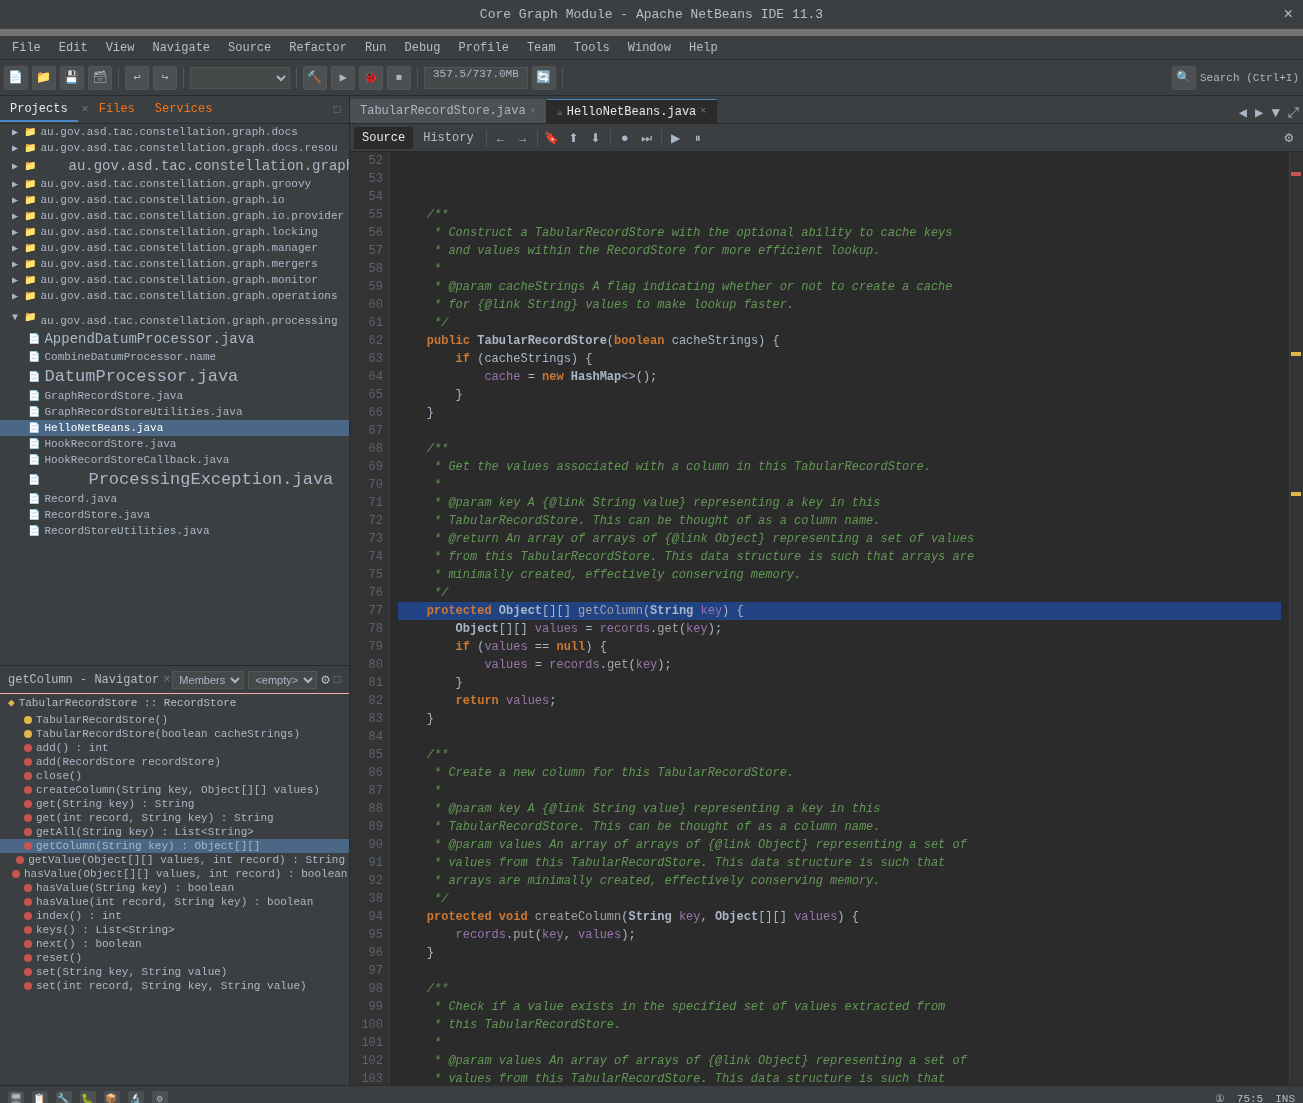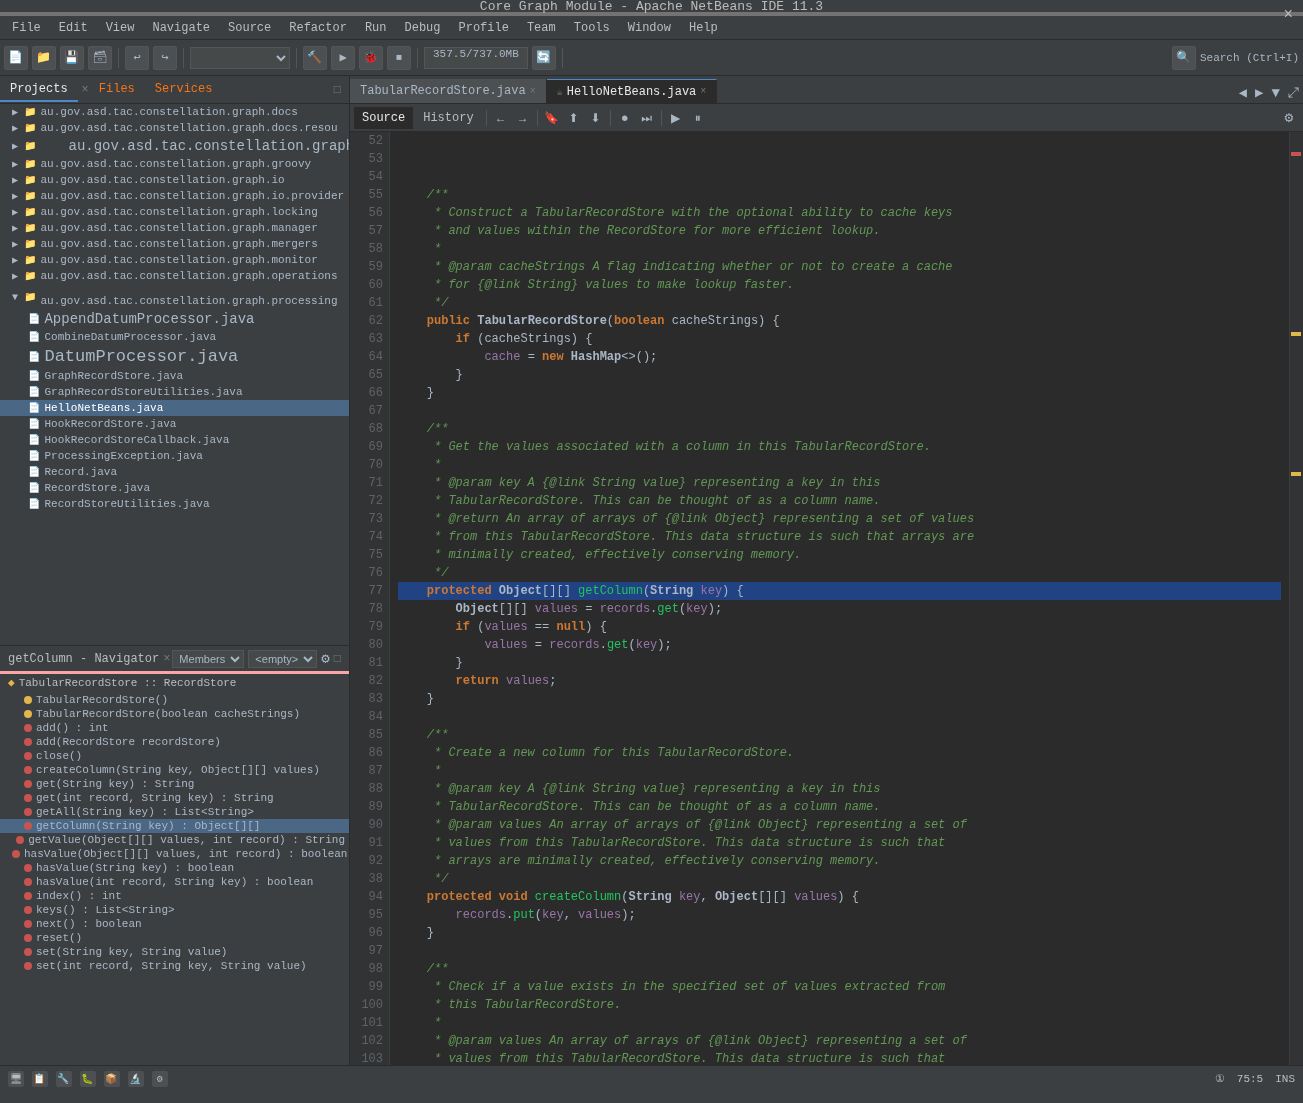--- a/index.html
+++ b/index.html
@@ -9,27 +9,27 @@
       color: #a9b7c6;
       width: 1303px;
       height: 1103px;
       overflow: hidden;
       font-size: 12px;
     }
 
     
     #title-bar {
       background: #3c3f41;
-      height: 16px;
+      height: 36px;
       display: flex;
       align-items: center;
       justify-content: center;
       color: #bbbcbd;
       font-size: 13px;
-      border-bottom: 4px solid #737373;
+      border-bottom: 7px solid #737373;
       position: relative;
     }
     #close-btn {
       position: absolute;
       right: 10px;
       top: 6px;
       color: #bbbcbd;
       cursor: pointer;
       font-size: 16px;
     }
@@ -163,21 +163,21 @@
       border-top: 1px solid #2b2b2b;
       background: #3c3f41;
       display: flex;
       flex-direction: column;
     }
     #nav-header {
       height: 28px;
       display: flex;
       align-items: center;
       padding: 0 8px;
-      border-bottom: 3px solid #fca5a5;
+      border-bottom: 1px solid #fca5a5;
       justify-content: space-between;
     }
     #nav-title { font-size: 12px; color: #bbbcbd; }
     #nav-controls {
       display: flex;
       align-items: center;
       gap: 4px;
     }
     .nav-combo {
       background: #45494a;
@@ -315,21 +315,21 @@
     }
     .code-line {
       min-height: 18px;
       line-height: 18px;
     }
     .code-line.highlighted {
       background: #214283;
     }
     .kw { color: #cc7832; font-weight: bold; }
     .cml { color: #629755; font-style: italic; }
-    .fn { color: #22c55e; }
+    .fn { color: #a3a3a3; }
     .var-ref { color: #9876aa; }
 
     
     #right-gutter {
       width: 14px;
       background: #313335;
       border-left: 1px solid #3c3f41;
       position: relative;
     }
     .gutter-mark {
@@ -507,21 +507,21 @@
           <span style="font-size: 11px; margin-top: 9px;">au.gov.asd.tac.constellation.graph.processing</span>
         </div>
         <div class="tree-item">
           <span class="tree-indent" style="display: inline-block; width: 16px;"></span>
           <span class="tree-icon" style="font-size: 10px;">📄</span>
           <span style="font-size: 14px;">AppendDatumProcessor.java</span>
         </div>
         <div class="tree-item">
           <span class="tree-indent" style="display: inline-block; width: 16px;"></span>
           <span class="tree-icon" style="font-size: 10px;">📄</span>
-          <span style="font-size: 11px;">CombineDatumProcessor.java</span>
+          <span style="font-size: 11px;">CombineDatumProcessor.name</span>
         </div>
         <div class="tree-item">
           <span class="tree-indent" style="display: inline-block; width: 16px;"></span>
           <span class="tree-icon" style="font-size: 10px;">📄</span>
           <span style="font-size: 17px;">DatumProcessor.java</span>
         </div>
         <div class="tree-item">
           <span class="tree-indent" style="display: inline-block; width: 16px;"></span>
           <span class="tree-icon" style="font-size: 10px;">📄</span>
           <span style="font-size: 11px;">GraphRecordStore.java</span>
@@ -542,21 +542,21 @@
           <span style="font-size: 11px;">HookRecordStore.java</span>
         </div>
         <div class="tree-item">
           <span class="tree-indent" style="display: inline-block; width: 16px;"></span>
           <span class="tree-icon" style="font-size: 10px;">📄</span>
           <span style="font-size: 11px;">HookRecordStoreCallback.java</span>
         </div>
         <div class="tree-item">
           <span class="tree-indent" style="display: inline-block; width: 16px;"></span>
           <span class="tree-icon" style="font-size: 10px;">📄</span>
-          <span style="font-size: 11px;">ProcessingException.java</span>
+          <span style="font-size: 17px; margin-left: 44px;">ProcessingException.java</span>
         </div>
         <div class="tree-item">
           <span class="tree-indent" style="display: inline-block; width: 16px;"></span>
           <span class="tree-icon" style="font-size: 10px;">📄</span>
           <span style="font-size: 11px;">Record.java</span>
         </div>
         <div class="tree-item">
           <span class="tree-indent" style="display: inline-block; width: 16px;"></span>
           <span class="tree-icon" style="font-size: 10px;">📄</span>
           <span style="font-size: 11px;">RecordStore.java</span>

